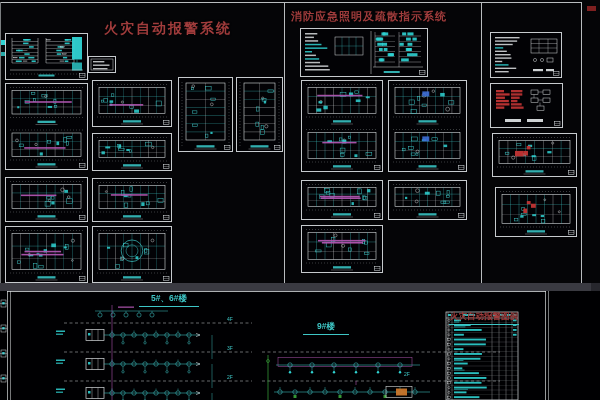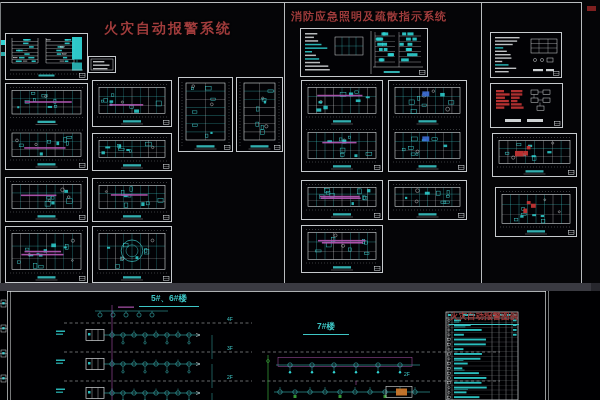--- a/index.html
+++ b/index.html
@@ -1039,16 +1039,16 @@
           <rect x="454" y="97.8" width="13.975993519183248" height="1" fill="#2fd3d3" stroke="none" stroke-width="0" opacity="0.6"></rect>
           <line x1="446" y1="103.8" x2="518" y2="103.8" stroke="#8d9194" stroke-width="0.3" opacity="0.8"></line>
           <circle cx="449" cy="101.4" r="1.1" fill="none" stroke="#d8dcde" stroke-width="0.45"></circle>
           <rect x="454" y="100.4" width="12.455407105386257" height="1.9" fill="#2fd3d3" stroke="none" stroke-width="0" opacity="0.9"></rect>
           <line x1="446" y1="108.6" x2="518" y2="108.6" stroke="#8d9194" stroke-width="0.3" opacity="0.8"></line>
           <rect x="447.3" y="105.1" width="3.2" height="2.2" fill="none" stroke="#d8dcde" stroke-width="0.45" opacity="1"></rect>
           <rect x="454" y="105.2" width="25.393010544590652" height="1.9" fill="#2fd3d3" stroke="none" stroke-width="0" opacity="0.9"></rect>
         </g>
       </svg>
     <div class="stitle" id="r1-title" style="left: 139px; top: 2px; width: 60px; color: rgb(62, 198, 198); border-bottom: 1px solid rgb(62, 198, 198);">5#、6#楼</div>
-    <div class="stitle" id="r2-title" style="left: 303px; top: 30px; width: 46px; color: rgb(62, 198, 198); border-bottom: 1px solid rgb(62, 198, 198);">7#楼</div>
+    <div class="stitle" id="r2-title" style="left: 303px; top: 30px; width: 46px; color: rgb(62, 198, 198); border-bottom: 1px solid rgb(62, 198, 198);">9#楼</div>
     <div class="stitle" id="lg-title" style="left: 449px; top: 20px; width: 70px; color: rgb(160, 60, 60); border-bottom: 1px solid rgb(62, 198, 198);">火灾自动报警图例</div>
   </div>
 </div>
 
 </body></html>

